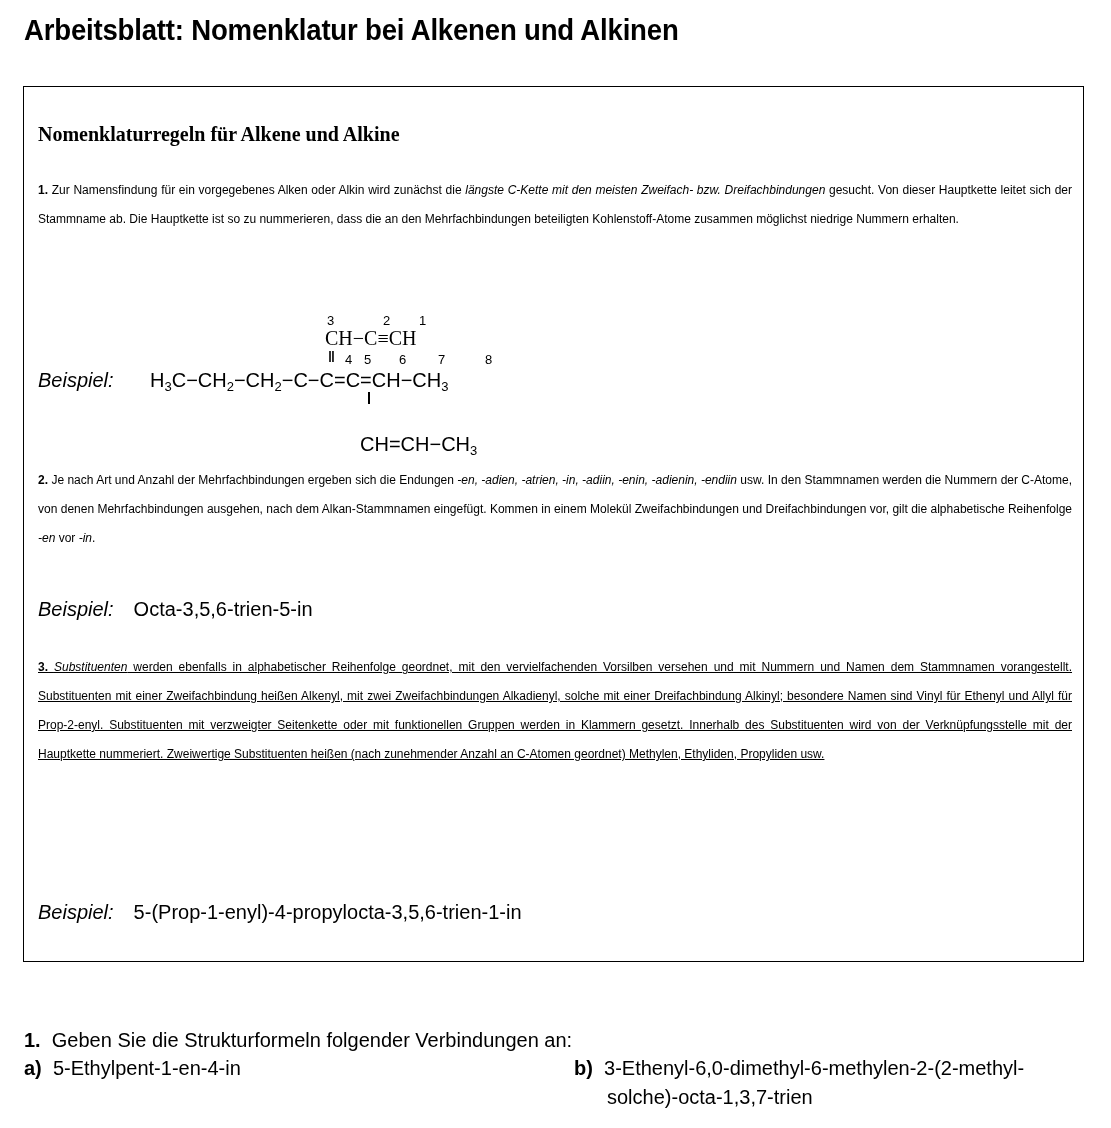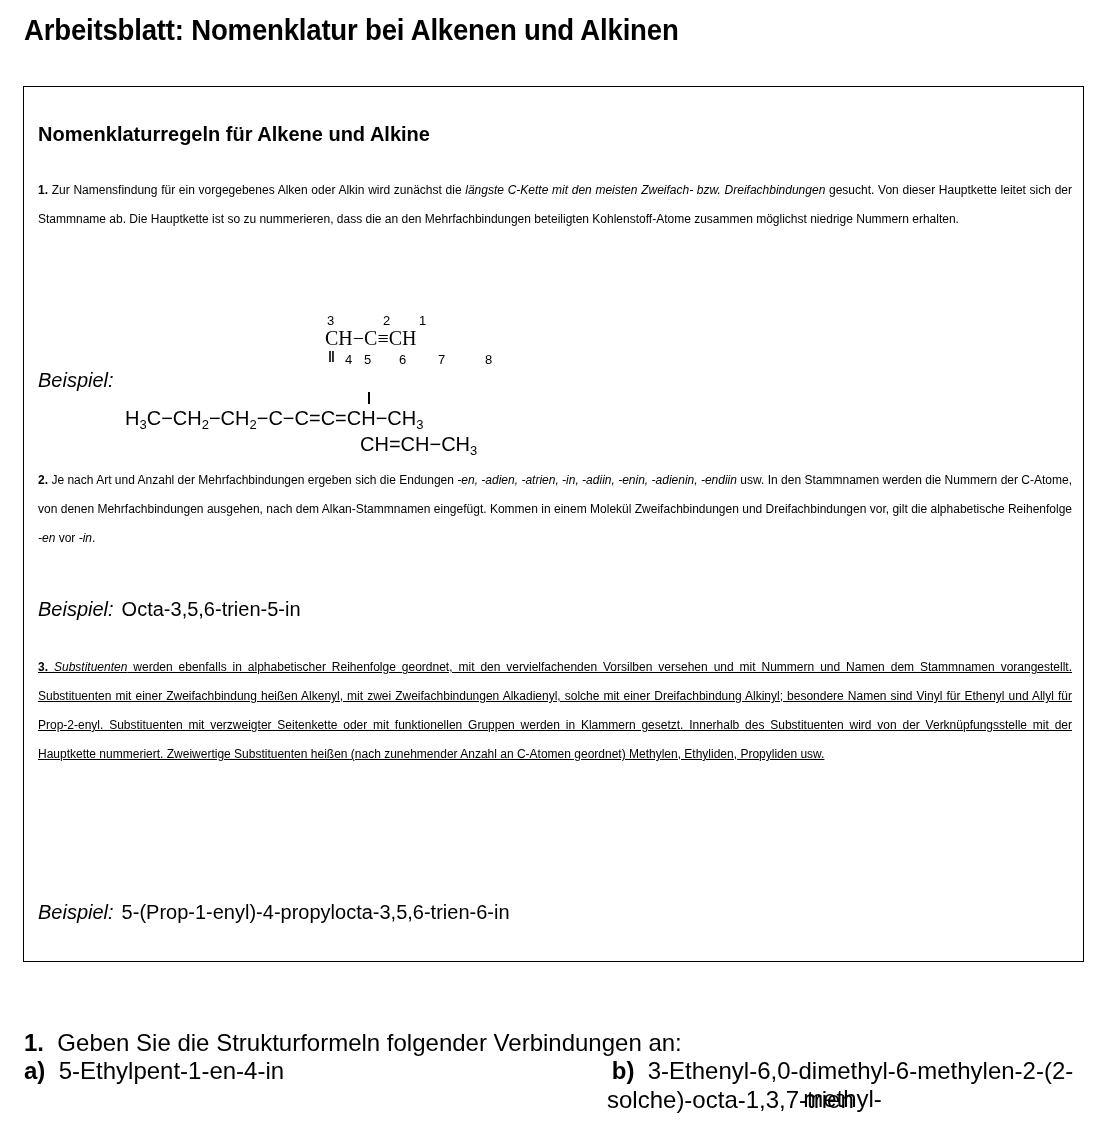--- a/index.html
+++ b/index.html
@@ -11,38 +11,38 @@
     position: absolute; left: 24px; top: 14px;
     font-size: 29px; font-weight: bold; letter-spacing: -0.2px;
     transform: scaleX(0.95); transform-origin: left top;
   }
   .box {
     position: absolute; left: 23px; top: 86px; width: 1059px; height: 874px;
     border: 1.5px solid #000;
   }
   .box-heading {
     position: absolute; left: 14px; top: 36px;
-    font-size: 20px; font-weight: bold;
+    font-size: 20px; font-weight: bold; font-family: Liberation Serif, serif;
   }
   .para {
     position: absolute; left: 14px; width: 1034px;
     font-size: 12px; line-height: 29px; text-align: justify;
   }
   .num { font-weight: bold; }
   .it { font-style: italic; }
   .example { position: absolute; left: 14px; font-size: 20px; }
-  .example .lbl { font-style: italic; margin-right: 8px; }
+  .example .lbl { font-style: italic; margin-right: 20px; }
 
   
   .chem { position: absolute; left: 0; top: 0; font-size: 20px; }
   .chem span { position: absolute; white-space: nowrap; }
   .chem .n { font-size: 13px; }
   .chem sub { font-size: 13px; vertical-align: -4px; }
 
-  .task { position: absolute; font-size: 24px; text-align: center; }
+  .task { position: absolute; font-size: 20px; text-align: center; }
   .task .bold { font-weight: bold; }
 </style>
 </head>
 <body>
 
 <div class="title">Arbeitsblatt: Nomenklatur bei Alkenen und Alkinen</div>
 
 <div class="box">
   <div class="box-heading">Nomenklaturregeln für Alkene und Alkine</div>
 
@@ -62,40 +62,40 @@
 
       <span style="left:301px; top:240px;font-family:Liberation Serif, serif;">CH−C≡CH</span>
 
       <span style="left:304px; top:262px; font-size:14px; font-weight:bold;">‖</span>
       <span class="n" style="left:321px; top:265px;">4</span>
       <span class="n" style="left:340px; top:265px;">5</span>
       <span class="n" style="left:375px; top:265px;">6</span>
       <span class="n" style="left:414px; top:265px;">7</span>
       <span class="n" style="left:461px; top:265px;">8</span>
 
-      <span style="left:101px; top:282px;margin-top:38px;">H<sub>3</sub>C−CH<sub>2</sub>−CH<sub>2</sub>−C−C=C=CH−CH<sub>3</sub></span>
+      <span style="left:126px; top:282px;">H<sub>3</sub>C−CH<sub>2</sub>−CH<sub>2</sub>−C−C=C=CH−CH<sub>3</sub></span>
 
       <span style="left:344px; top:305px; width:2px; height:12px; background:#000;"></span>
 
       <span style="left:336px; top:318px;margin-top:28px;">CH=CH−CH<sub>3</sub></span>
     </div>
   </div>
 
   <div class="para" style="top:379px;">
     <span class="num">2.</span><span> Je nach Art und Anzahl der Mehrfachbindungen ergeben sich die Endungen </span><span class="it">-en, -adien, -atrien, -in, -adiin, -enin, -adienin, -endiin</span><span> usw. In den Stammnamen werden die Nummern der C-Atome, von denen Mehrfachbindungen ausgehen, nach dem Alkan-Stammnamen eingefügt. Kommen in einem Molekül Zweifachbindungen und Dreifachbindungen vor, gilt die alphabetische Reihenfolge </span><span class="it">-en</span><span> vor </span><span class="it">-in</span><span>.</span>
   </div>
   <div class="example" style="top:511px;">
     <span class="lbl">Beispiel:</span><span>Octa-3,5,6-trien-5-in</span>
   </div>
 
   <div class="para" style="top:566px;text-decoration:underline;">
     <span class="num">3.</span> <span class="it">Substituenten</span><span> werden ebenfalls in alphabetischer Reihenfolge geordnet, mit den vervielfachenden Vorsilben versehen und mit Nummern und Namen dem Stammnamen vorangestellt. Substituenten mit einer Zweifachbindung heißen Alkenyl, mit zwei Zweifachbindungen Alkadienyl, solche mit einer Dreifachbindung Alkinyl; besondere Namen sind Vinyl für Ethenyl und Allyl für Prop-2-enyl. Substituenten mit verzweigter Seitenkette oder mit funktionellen Gruppen werden in Klammern gesetzt. Innerhalb des Substituenten wird von der Verknüpfungsstelle mit der Hauptkette nummeriert. Zweiwertige Substituenten heißen (nach zunehmender Anzahl an C-Atomen geordnet) Methylen, Ethyliden, Propyliden usw.</span>
   </div>
   <div class="example" style="top:814px;">
-    <span class="lbl">Beispiel:</span><span>5-(Prop-1-enyl)-4-propylocta-3,5,6-trien-6-in</span>
+    <span class="lbl">Beispiel:</span><span>5-(Prop-1-enyl)-4-propylocta-3,5,6-trien-1-in</span>
   </div>
 </div>
 
 <div class="task" style="left:24px; top:1029px;">
   <span class="bold">1.</span>&nbsp;
   <span>Geben Sie die Strukturformeln folgender Verbindungen an:</span>
 </div>
 <div class="task" style="left:24px; top:1057px;">
   <span class="bold">a)</span>&nbsp;
   <span>5-Ethylpent-1-en-4-in</span>

